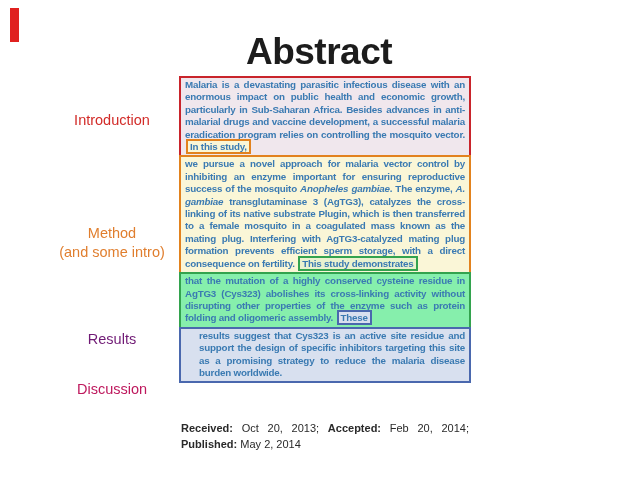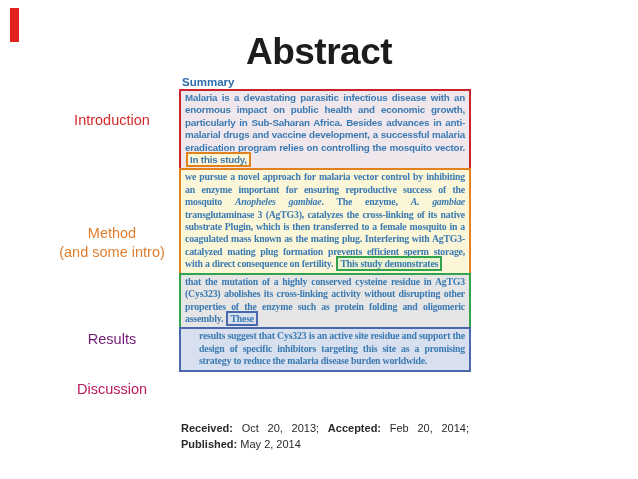--- a/index.html
+++ b/index.html
@@ -29,21 +29,21 @@
 
   .figure{position:absolute;left:179px;top:76px;width:292px;}
   .summary{
     font-size:11.5px;font-weight:bold;padding-left:3px;margin-bottom:1px;
   }
   .sec{
     border:2px solid #7f1d1d;padding:1px 4px 2px;box-sizing:border-box;
     text-align:justify;font-weight:bold;font-size:9.8px;line-height:12.4px;
     letter-spacing:-0.2px;
   }
-  .sec + .sec{margin-top:-2px;font-family:Liberation Serif, serif;}
+  .sec + .sec{margin-top:-2px;}
   .frag{
     border:2px solid #888;padding:0 2px;margin-left:1px;white-space:nowrap;
   }
 
   .dates{
     position:absolute;left:181px;top:421px;width:288px;
     font-size:11px;line-height:15.5px;color:#2a2a2a;text-align:justify;
   }
   .dates b{font-weight:bold;}
   .published-part{display:inline-block;}
@@ -59,24 +59,23 @@
 
   <div class="labels" id="labels">
       <div class="label label-introduction" style="color: rgb(210, 43, 40);">Introduction</div>
       <div class="label label-method" style="color: rgb(224, 126, 46);">Method
 (and some intro)</div>
       <div class="label label-results" style="color: #701a75;">Results</div>
       <div class="label label-discussion" style="color: #be185d;">Discussion</div>
     </div>
 
   <div class="figure">
-    <div class="summary" id="summary-heading" style="color: rgb(43, 108, 172);">Summary</div>
     <div id="sections" style="color: rgb(58, 122, 178);">
         <div class="sec" style="border-color: rgb(201, 36, 43); background: rgb(240, 231, 237);">Malaria is a devastating parasitic infectious disease with an enormous impact on public health and economic growth, particularly in Sub-Saharan Africa. Besides advances in anti-malarial drugs and vaccine development, a successful malaria eradication program relies on controlling the mosquito vector. <span class="frag" style="border-color:#e2821e;background:#faf6d7">In this study,</span></div>
         <div class="sec" style="border-color: rgb(226, 130, 30); background: rgb(250, 246, 215);">we pursue a novel approach for malaria vector control by inhibiting an enzyme important for ensuring reproductive success of the mosquito <i>Anopheles gambiae</i>. The enzyme, <i>A. gambiae</i> transglutaminase 3 (AgTG3), catalyzes the cross-linking of its native substrate Plugin, which is then transferred to a female mosquito in a coagulated mass known as the mating plug. Interfering with AgTG3-catalyzed mating plug formation prevents efficient sperm storage, with a direct consequence on fertility. <span class="frag" style="border-color:#33a34e;background:#eaf2cf">This study demonstrates</span></div>
-        <div class="sec" style="border-color: rgb(51, 163, 78); background: #e5e5e5;">that the mutation of a highly conserved cysteine residue in AgTG3 (Cys323) abolishes its cross-linking activity without disrupting other properties of the enzyme such as protein folding and oligomeric assembly. <span class="frag" style="border-color:#4a68ae;background:#d8e0ef">These</span></div>
+        <div class="sec" style="border-color: rgb(51, 163, 78); background: #86efac;">that the mutation of a highly conserved cysteine residue in AgTG3 (Cys323) abolishes its cross-linking activity without disrupting other properties of the enzyme such as protein folding and oligomeric assembly. <span class="frag" style="border-color:#4a68ae;background:#d8e0ef">These</span></div>
         <div class="sec" style="border-color: rgb(74, 104, 174); background: rgb(216, 224, 239); padding-left: 18px;">results suggest that Cys323 is an active site residue and support the design of specific inhibitors targeting this site as a promising strategy to reduce the malaria disease burden worldwide.</div>
       </div>
   </div>
 
   <div class="dates" id="dates"><span><b>Received:</b> Oct 20, 2013; </span><span><b>Accepted:</b> Feb 20, 2014; </span><span class="published-part"><b>Published:</b> May 2, 2014</span></div>
 
 </div>
 
 </body></html>

